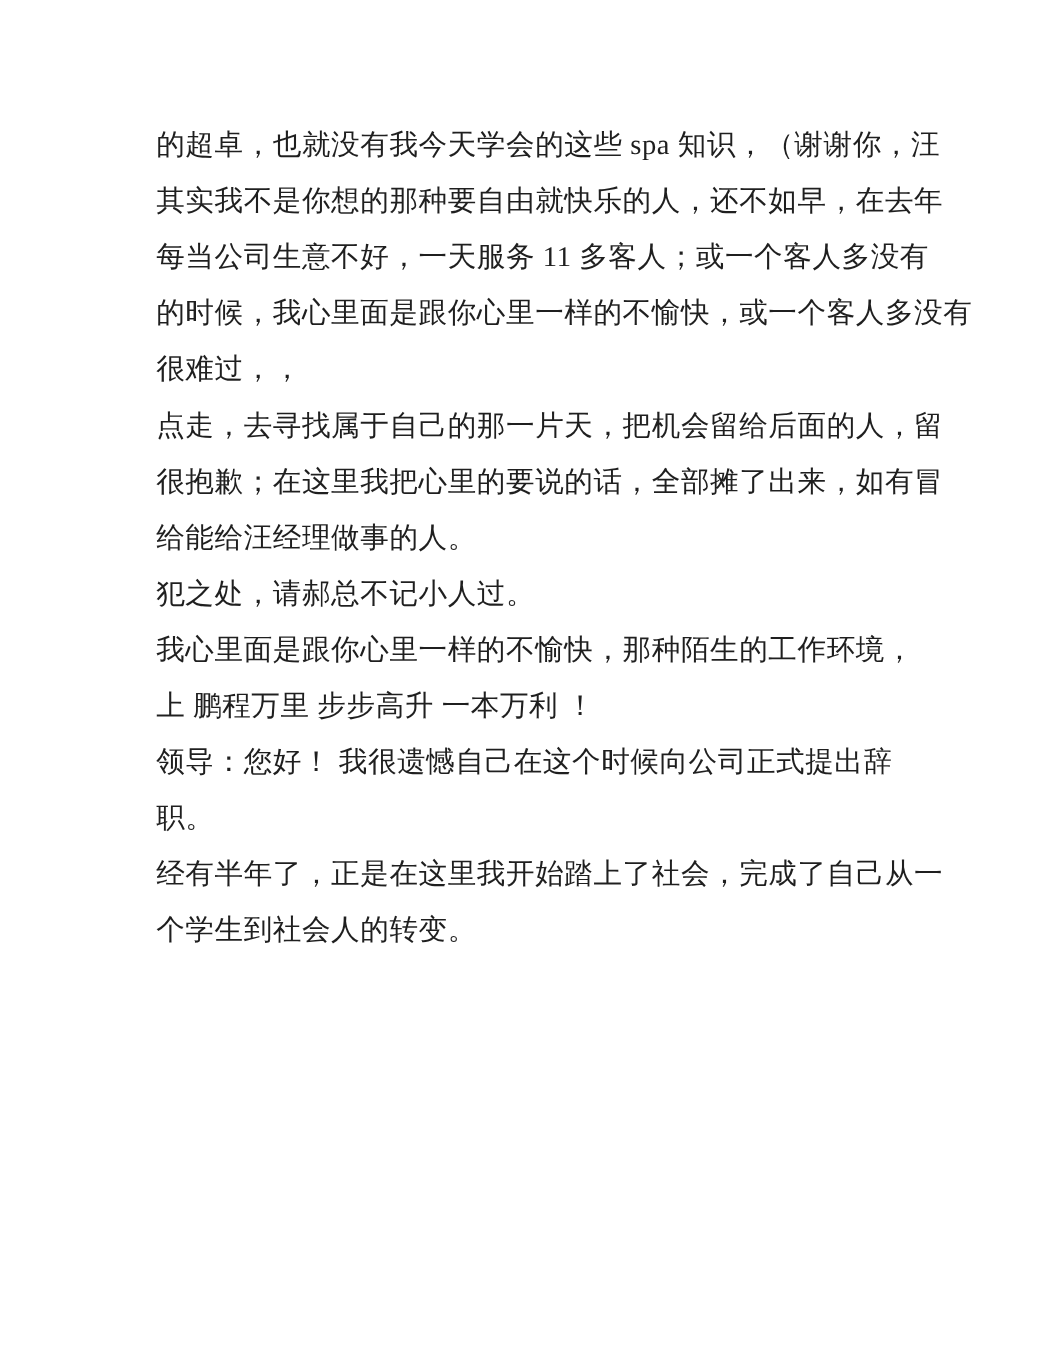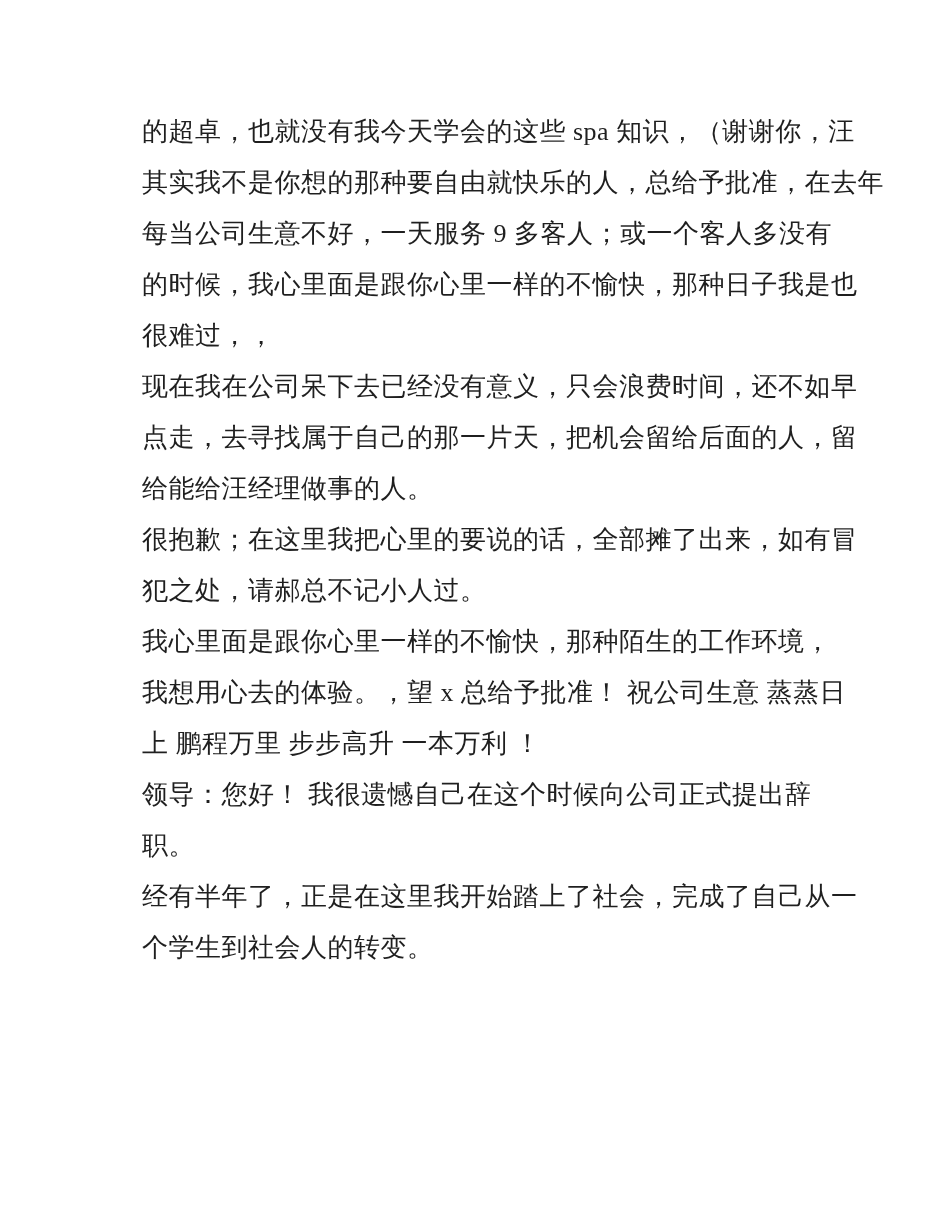--- a/index.html
+++ b/index.html
@@ -28,30 +28,28 @@
     white-space: nowrap;
     text-align: left;
   }
 </style>
 </head>
 <body style="background: rgb(255, 255, 255); color: rgb(31, 31, 31);">
 
 <div class="page">
   <div class="text-block">
     <div class="line">的超卓，也就没有我今天学会的这些 spa 知识，（谢谢你，汪</div>
-    <div class="line">其实我不是你想的那种要自由就快乐的人，总给予批准，在去年</div>
-    <div class="line">每当公司生意不好，一天服务 9 多客人；或一个客人多没有</div>
-    <div class="line">的时候，我心里面是跟你心里一样的不愉快，那种日子我是也</div>
+    <div class="line">其实我不是你想的那种要自由就快乐的人，还不如早，在去年</div>
+    <div class="line">每当公司生意不好，一天服务 11 多客人；或一个客人多没有</div>
+    <div class="line">的时候，我心里面是跟你心里一样的不愉快，或一个客人多没有</div>
     <div class="line">很难过，，</div>
-    <div class="line">现在我在公司呆下去已经没有意义，只会浪费时间，还不如早</div>
     <div class="line">点走，去寻找属于自己的那一片天，把机会留给后面的人，留</div>
+    <div class="line">很抱歉；在这里我把心里的要说的话，全部摊了出来，如有冒</div>
     <div class="line">给能给汪经理做事的人。</div>
-    <div class="line">很抱歉；在这里我把心里的要说的话，全部摊了出来，如有冒</div>
     <div class="line">犯之处，请郝总不记小人过。</div>
     <div class="line">我心里面是跟你心里一样的不愉快，那种陌生的工作环境，</div>
-    <div class="line">我想用心去的体验。，望 x 总给予批准！ 祝公司生意 蒸蒸日</div>
     <div class="line">上 鹏程万里 步步高升 一本万利 ！</div>
     <div class="line">领导：您好！ 我很遗憾自己在这个时候向公司正式提出辞</div>
     <div class="line">职。</div>
     <div class="line">经有半年了，正是在这里我开始踏上了社会，完成了自己从一</div>
     <div class="line">个学生到社会人的转变。</div>
   </div>
 </div>
 
 </body></html>

